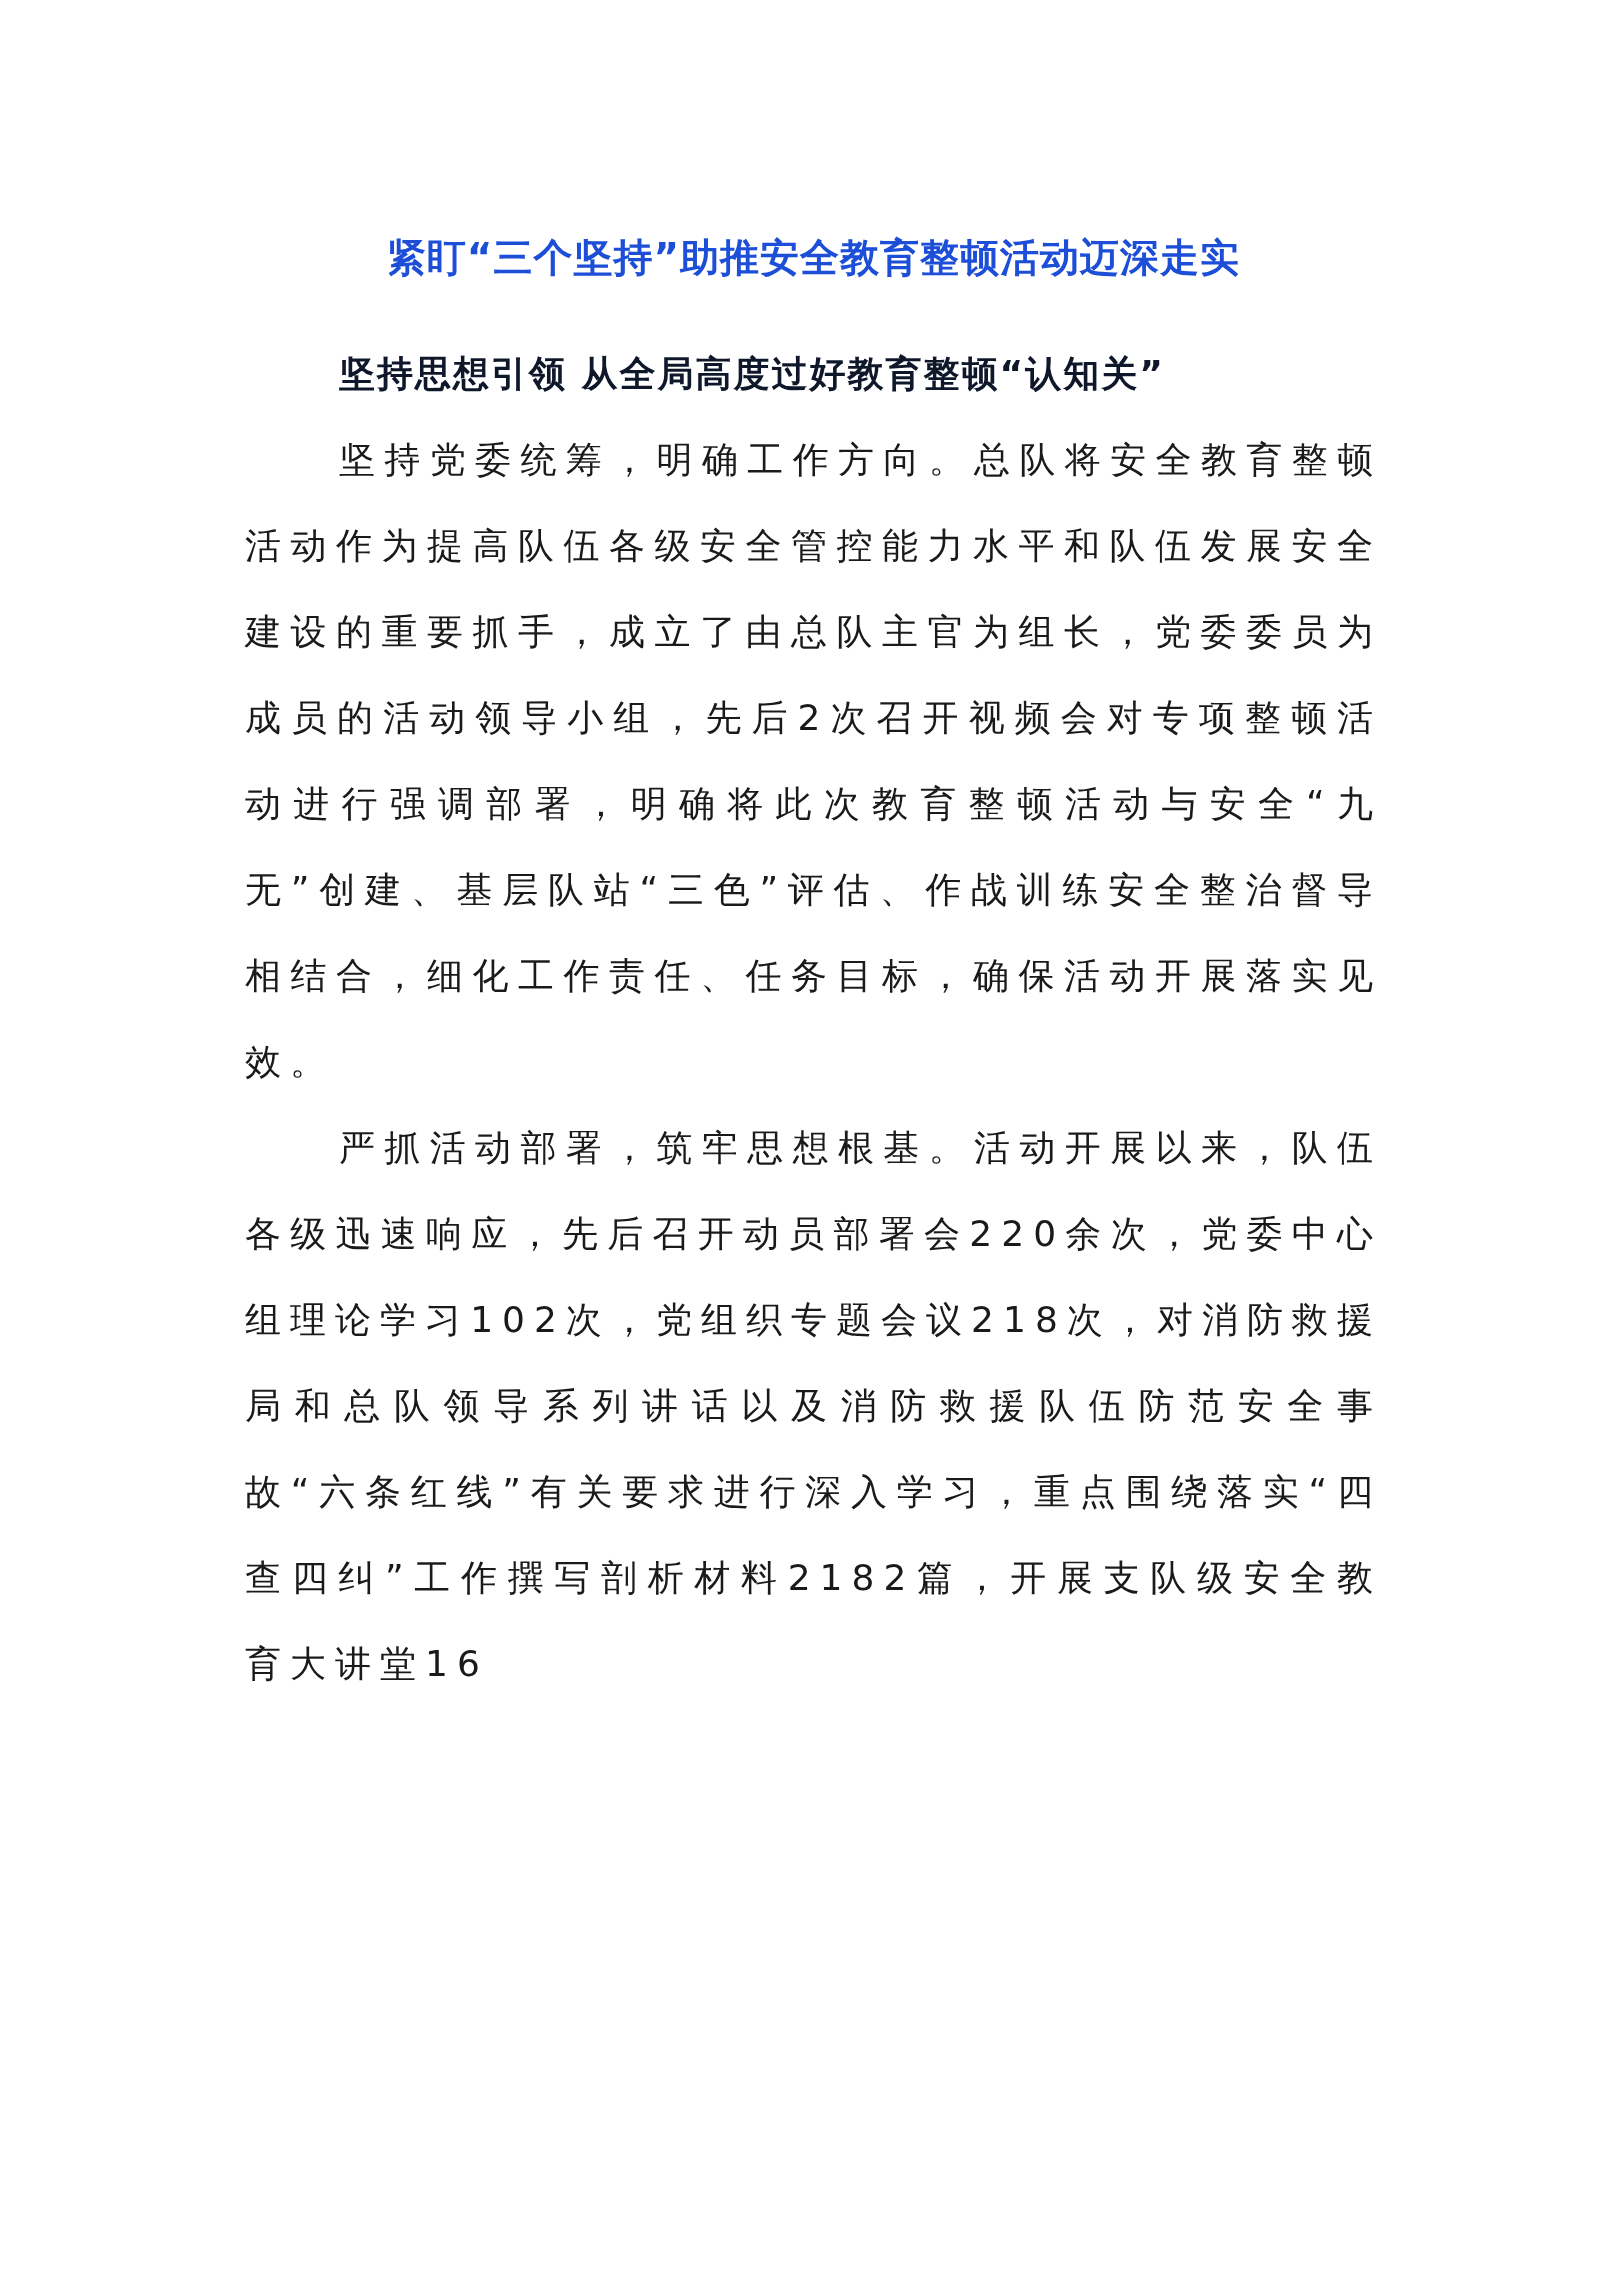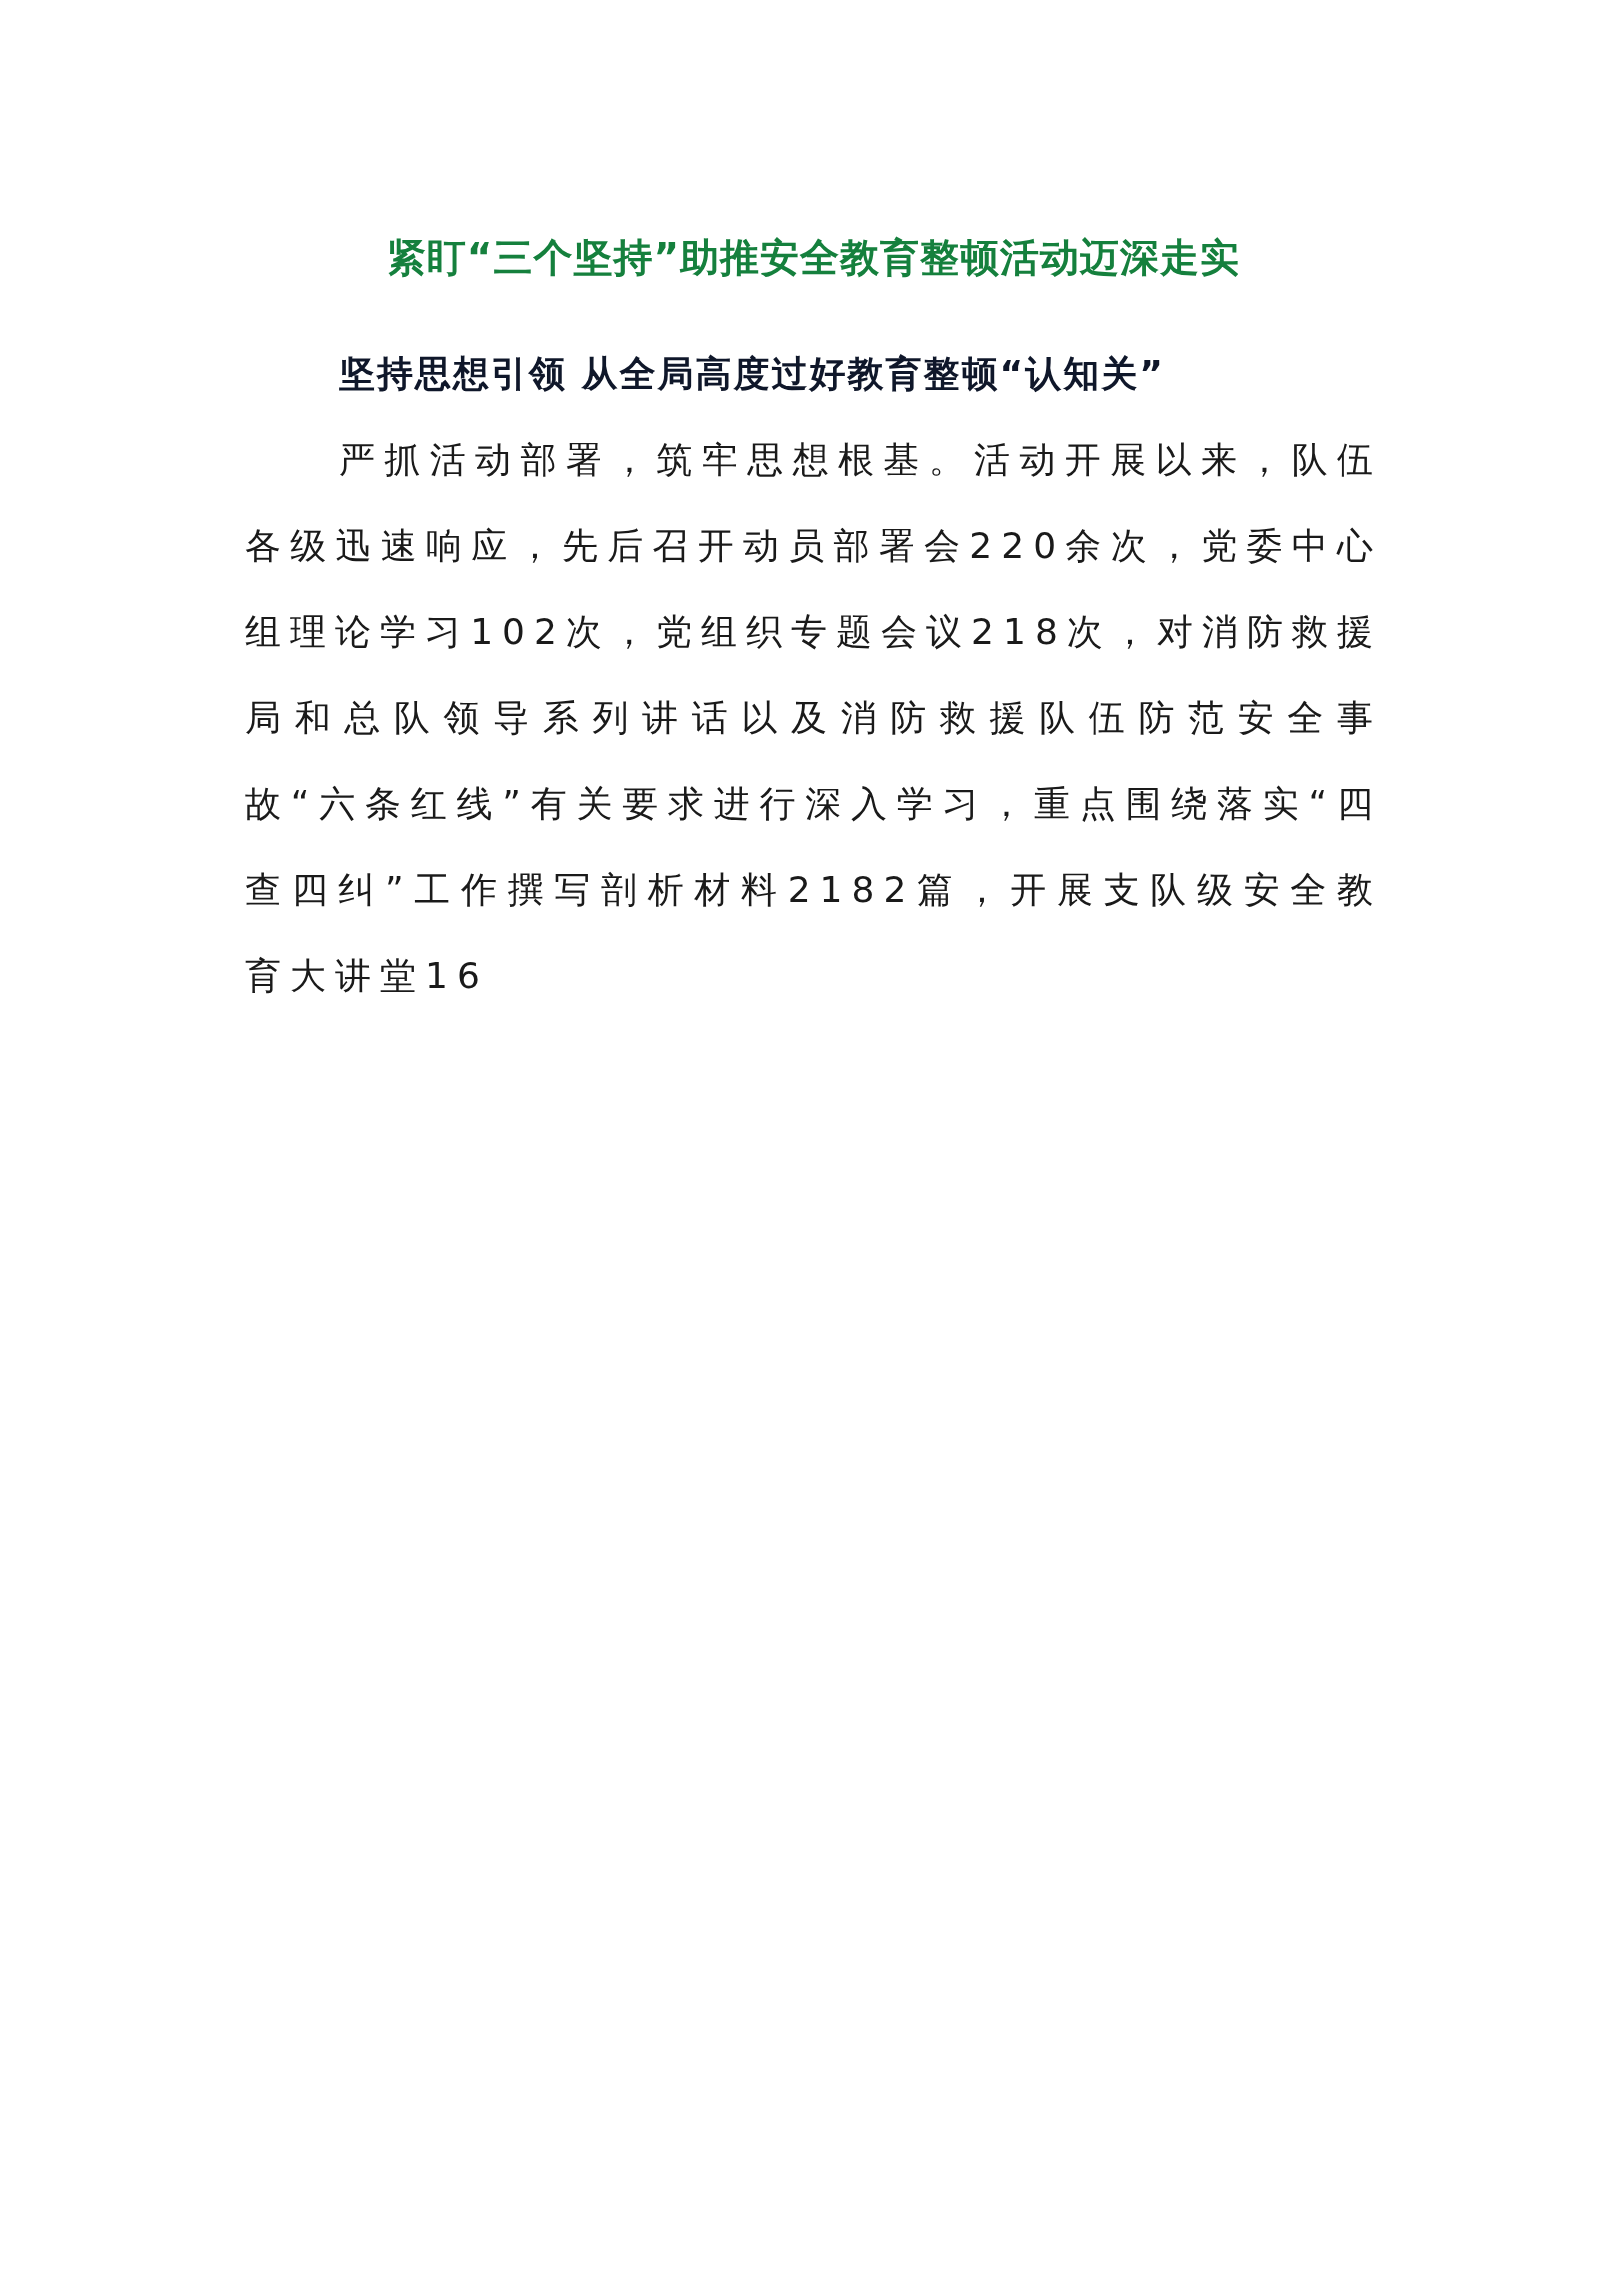--- a/index.html
+++ b/index.html
@@ -5,32 +5,33 @@
   html, body { margin: 0; padding: 0; background: #ffffff; }
   body { width: 1621px; height: 2293px; position: relative; overflow: hidden; }
   .page {
     position: absolute; left: 245px; top: 223px; width: 1137px;
     color: #1a1a1a;
     font-family: "DejaVu Sans", "Liberation Sans", sans-serif;
   }
   .title {
     text-align: center; font-weight: bold; font-size: 39px;
     letter-spacing: 1px; height: 69px; line-height: 69px;
-    margin: 0 0 39px 0; color: #15803d;
+    margin: 0 0 39px 0; color: #1d4ed8;
   }
   .para {
     font-size: 36px; line-height: 86px; letter-spacing: 9px;
     margin: 0; text-indent: 94px; text-align: justify;
   }
   .subhead {
     font-size: 36px; line-height: 86px; font-weight: bold;
     margin: 0; text-indent: 94px; letter-spacing: 2px; color: #0f172a;
   }
 </style>
 </head>
 <body>
 
 <div class="page">
   <h1 class="title">紧盯“三个坚持”助推安全教育整顿活动迈深走实</h1>
   <p class="subhead">坚持思想引领 从全局高度过好教育整顿“认知关”</p>
+  <p class="para">坚持党委统筹，明确工作方向。总队将安全教育整顿活动作为提高队伍各级安全管控能力水平和队伍发展安全建设的重要抓手，成立了由总队主官为组长，党委委员为成员的活动领导小组，先后2次召开视频会对专项整顿活动进行强调部署，明确将此次教育整顿活动与安全“九无”创建、基层队站“三色”评估、作战训练安全整治督导相结合，细化工作责任、任务目标，确保活动开展落实见效。</p>
   <p class="para">严抓活动部署，筑牢思想根基。活动开展以来，队伍各级迅速响应，先后召开动员部署会220余次，党委中心组理论学习102次，党组织专题会议218次，对消防救援局和总队领导系列讲话以及消防救援队伍防范安全事故“六条红线”有关要求进行深入学习，重点围绕落实“四查四纠”工作撰写剖析材料2182篇，开展支队级安全教育大讲堂16</p>
 </div>
 
 
 </body></html>

